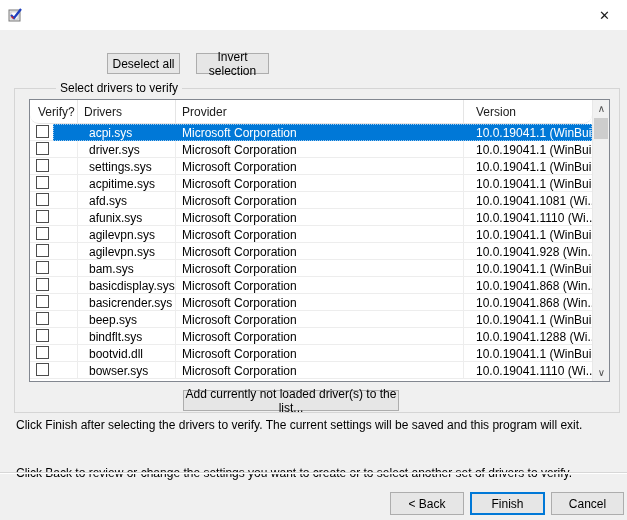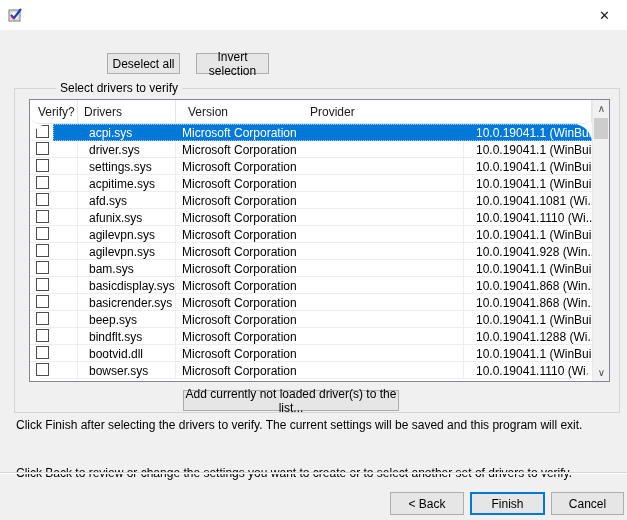--- a/index.html
+++ b/index.html
@@ -63,21 +63,20 @@
     white-space:nowrap; overflow:hidden;
   }
   .col-verify   { width:48px;  padding-left:8px;  flex:0 0 auto; }
   .col-driver   { width:98px;  padding-left:6px;  flex:0 0 auto; }
   .col-provider { width:288px; padding-left:6px;  flex:0 0 auto; }
   .col-version  { flex:1;      padding-left:12px; border-right:none; }
 
   .lv-rows {
     position:absolute; left:0; top:24px; right:17px; bottom:0;
     overflow:hidden;
-    border-radius:19px;
   }
   .lv-row {
     position:relative; height:17px;
     border-bottom:1px solid #ededed;
     background-image:
       linear-gradient(#ededed,#ededed),
       linear-gradient(#ededed,#ededed),
       linear-gradient(#ededed,#ededed);
     background-repeat:no-repeat;
     background-size:1px 100%,1px 100%,1px 100%;
@@ -151,22 +150,22 @@
   <button class="btn btn-deselectall">Deselect all</button>
   <button class="btn btn-invert">Invert selection</button>
 
   <div class="groupbox">
     <span class="groupbox-label">Select drivers to verify</span>
 
     <div class="listview">
       <div class="lv-header">
         <div class="lv-h-cell col-verify">Verify?</div>
         <div class="lv-h-cell col-driver">Drivers</div>
+        <div class="lv-h-cell col-provider">Provider</div>
         <div class="lv-h-cell col-version">Version</div>
-        <div class="lv-h-cell col-provider">Provider</div>
       </div>
 
       <div class="lv-rows" id="lv-rows">
         <div class="lv-row selected">
           <span class="lv-checkbox"></span>
           <div class="lv-hl">
             <span class="lv-cell c1">acpi.sys</span>
             <span class="lv-cell c2">Microsoft Corporation</span>
             <span class="lv-cell c3">10.0.19041.1 (WinBui...</span>
           </div>

